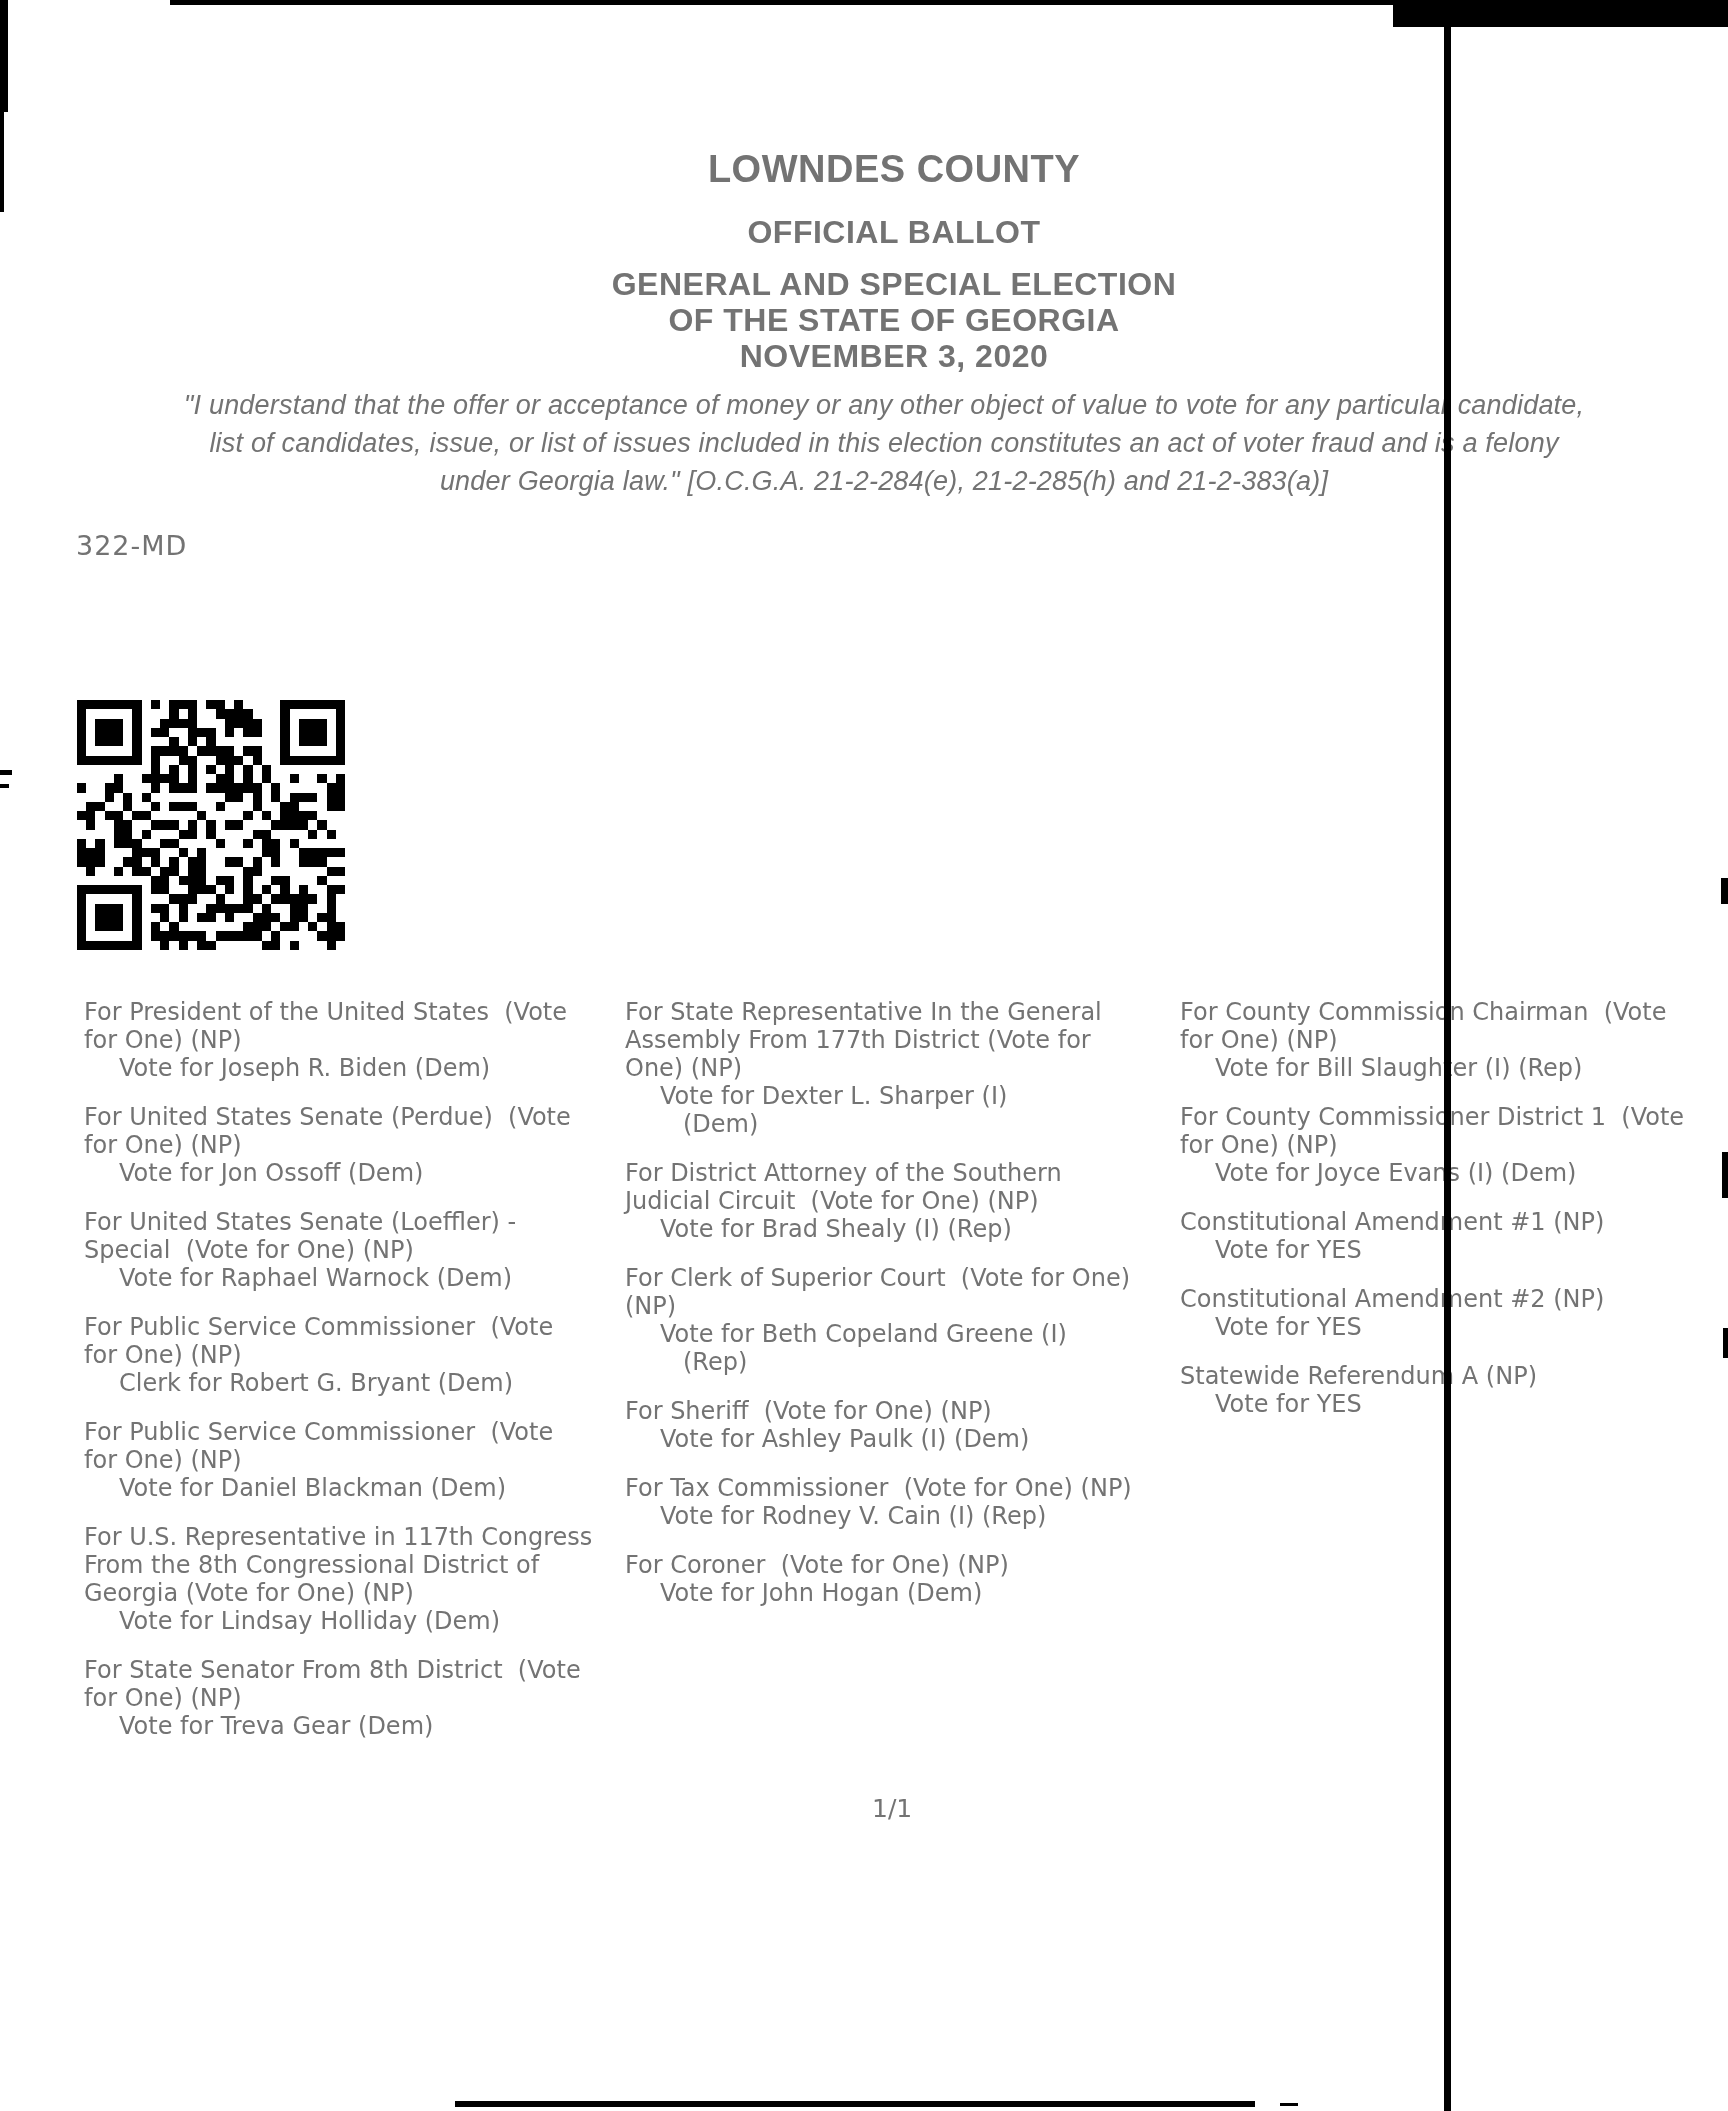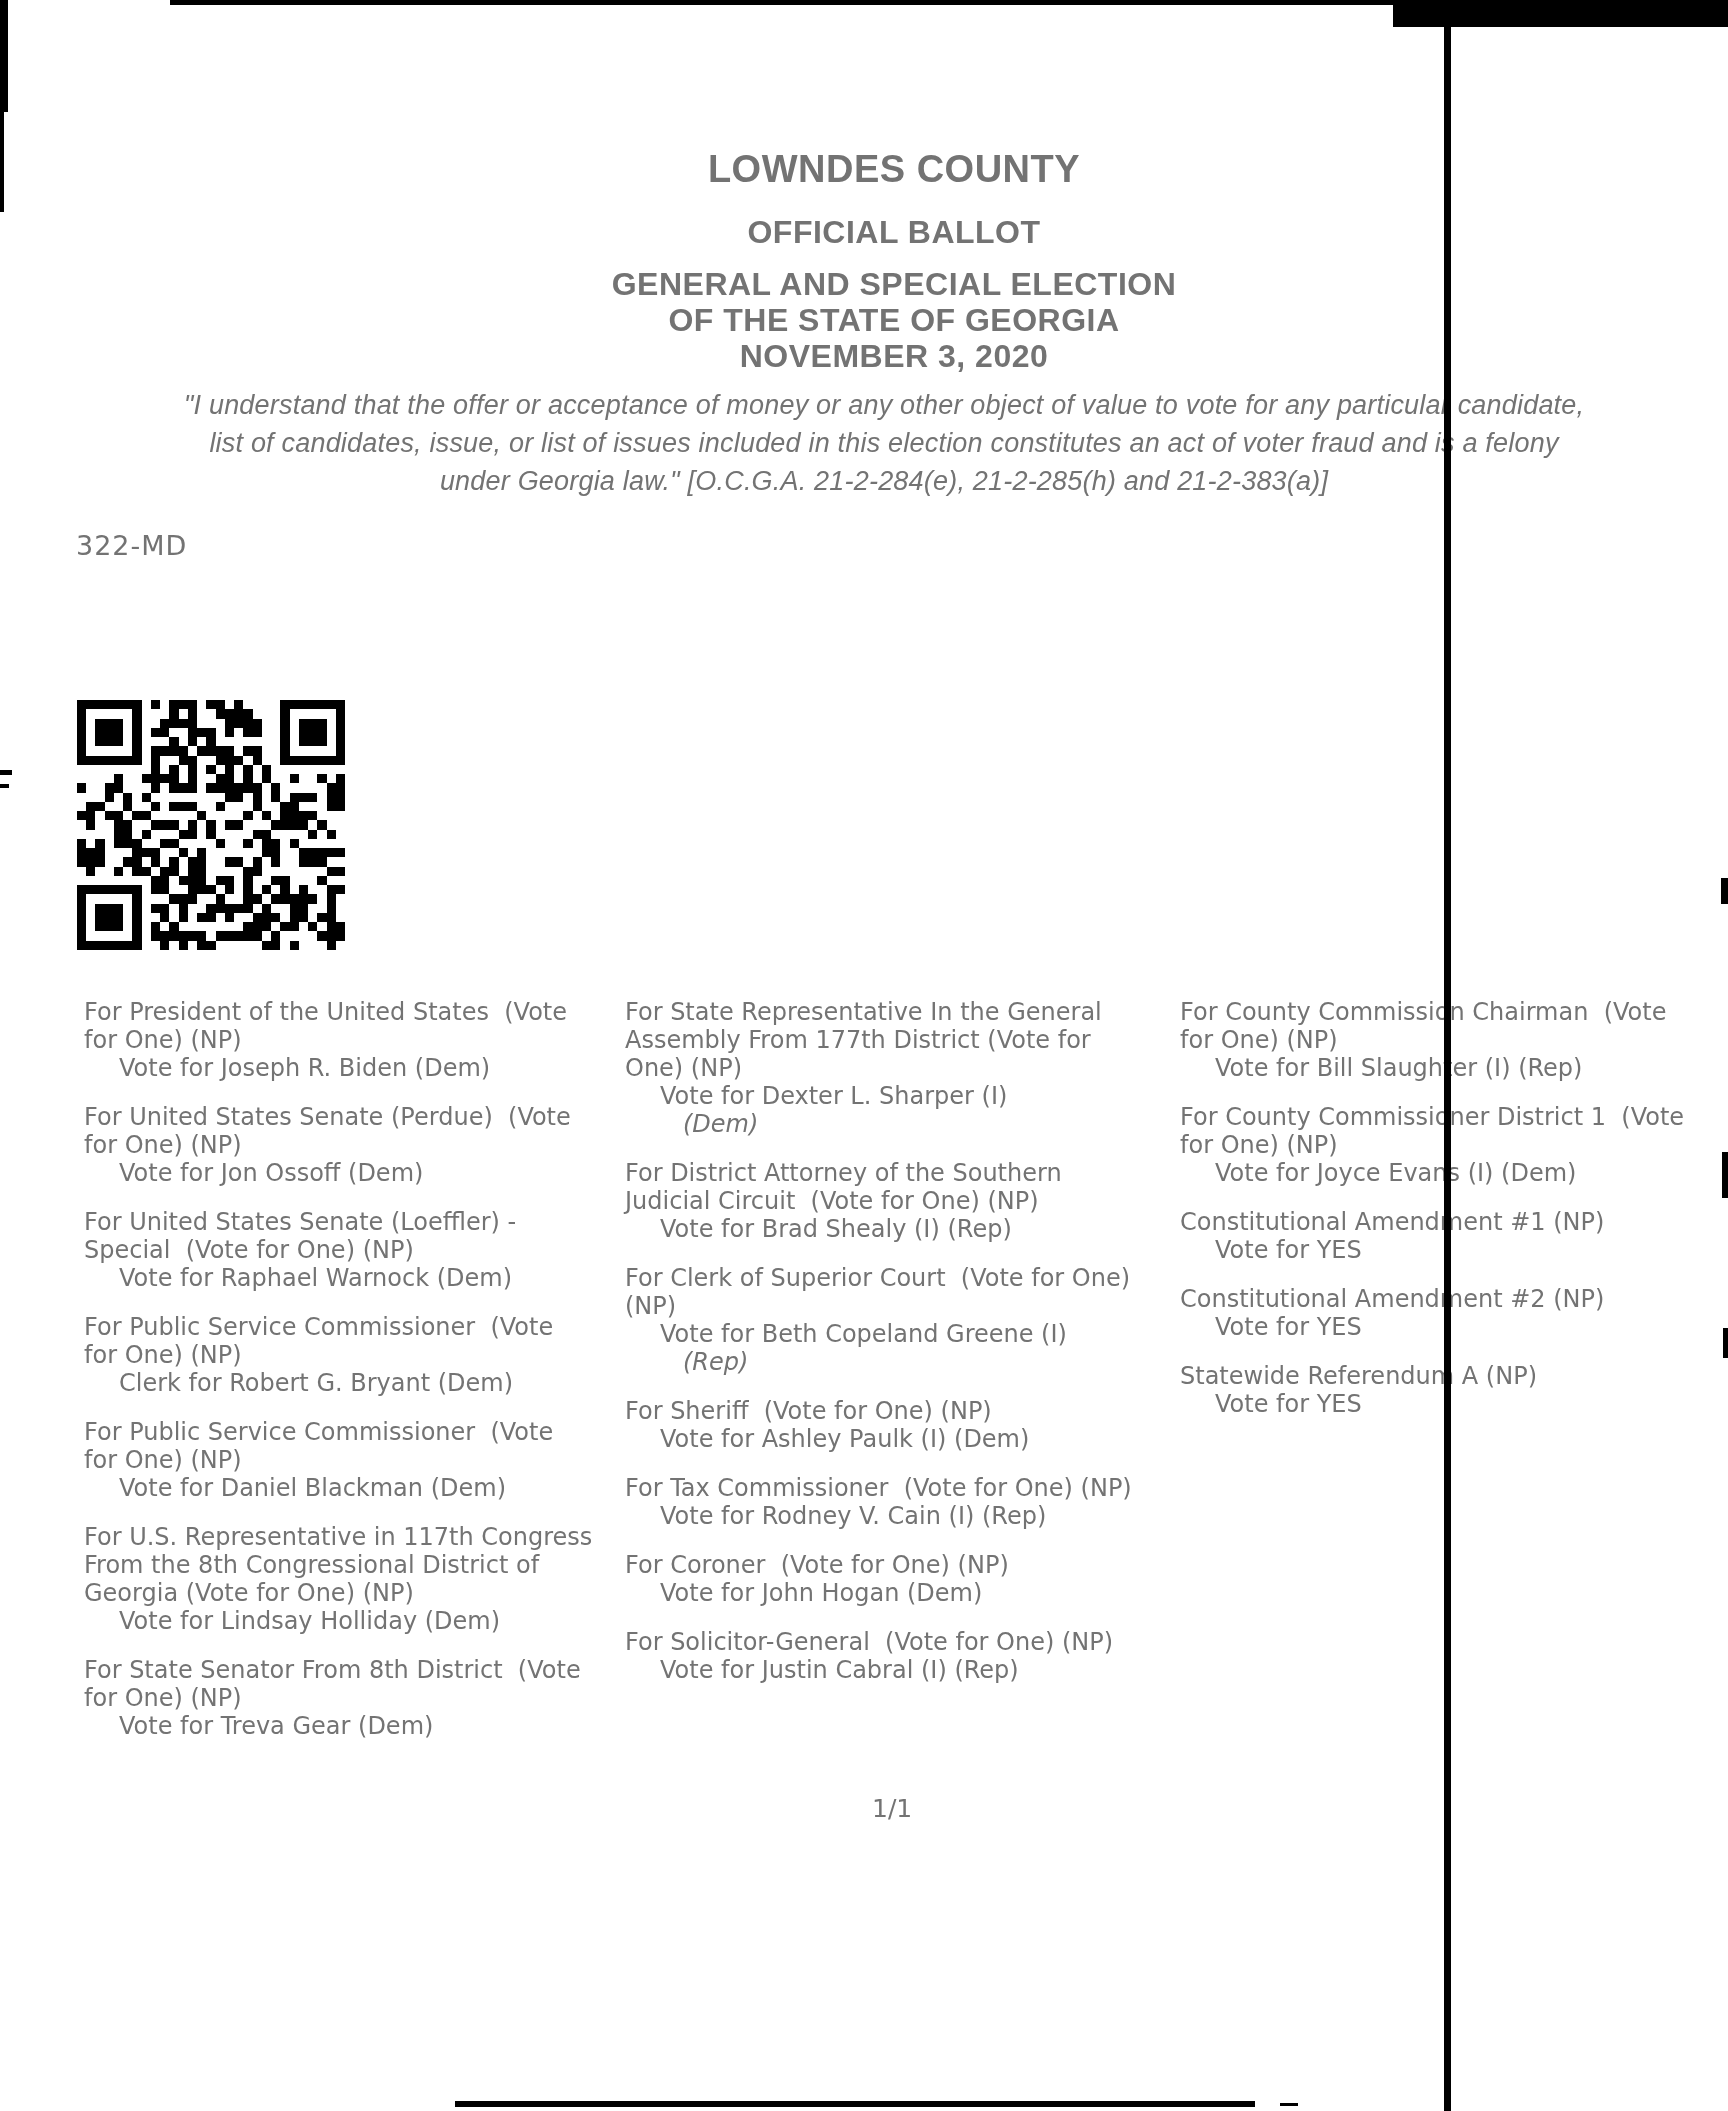--- a/index.html
+++ b/index.html
@@ -23,21 +23,21 @@
   .style-code{position:absolute;left:76px;top:530px;font-size:27px;letter-spacing:1px;}
   
   .qr{position:absolute;left:66px;top:700px;width:290px;height:250px;}
   .qr svg{width:100%;height:100%;shape-rendering:crispEdges;}
   
   .col{position:absolute;top:998px;font-size:24px;line-height:28px;}
   .col1{left:84px;}  .col2{left:625px;}  .col3{left:1180px;}
   .contest{margin-bottom:21px;}
   .line{white-space:pre;}
   .vote-line{padding-left:35px;}
-  .vote-cont-line{padding-left:58px;font-style:italic;}
+  .vote-cont-line{padding-left:58px;}
   .pagenum{position:absolute;left:872px;top:1794px;font-size:25px;text-align:right;}
   
   .vline{left:1444px;top:18px;width:7px;height:2093px;}
   .topline{left:170px;top:0;width:1230px;height:5px;}
   .topband{left:1393px;top:0;width:335px;height:27px;}
   .lstrip1{left:0;top:0;width:8px;height:112px;}
   .lstrip2{left:0;top:112px;width:4px;height:100px;}
   .ltick1{left:0;top:770px;width:12px;height:5px;}
   .ltick2{left:0;top:784px;width:9px;height:4px;}
   .rtick1{left:1721px;top:878px;width:7px;height:26px;}
@@ -537,24 +537,20 @@
         <div class="line vote-line">Vote for Ashley Paulk (I) (Dem)</div>
       </div>
       <div class="contest">
         <div class="line title-line">For Tax Commissioner  (Vote for One) (NP)</div>
         <div class="line vote-line">Vote for Rodney V. Cain (I) (Rep)</div>
       </div>
       <div class="contest">
         <div class="line title-line">For Coroner  (Vote for One) (NP)</div>
         <div class="line vote-line">Vote for John Hogan (Dem)</div>
       </div>
-      <div class="contest">
-        <div class="line title-line">For Solicitor-General  (Vote for One) (NP)</div>
-        <div class="line vote-line">Vote for Justin Cabral (I) (Rep)</div>
-      </div>
     </div>
   <div class="col col3">
       <div class="contest">
         <div class="line title-line">For County Commission Chairman  (Vote</div>
         <div class="line title-line">for One) (NP)</div>
         <div class="line vote-line">Vote for Bill Slaughter (I) (Rep)</div>
       </div>
       <div class="contest">
         <div class="line title-line">For County Commissioner District 1  (Vote</div>
         <div class="line title-line">for One) (NP)</div>

